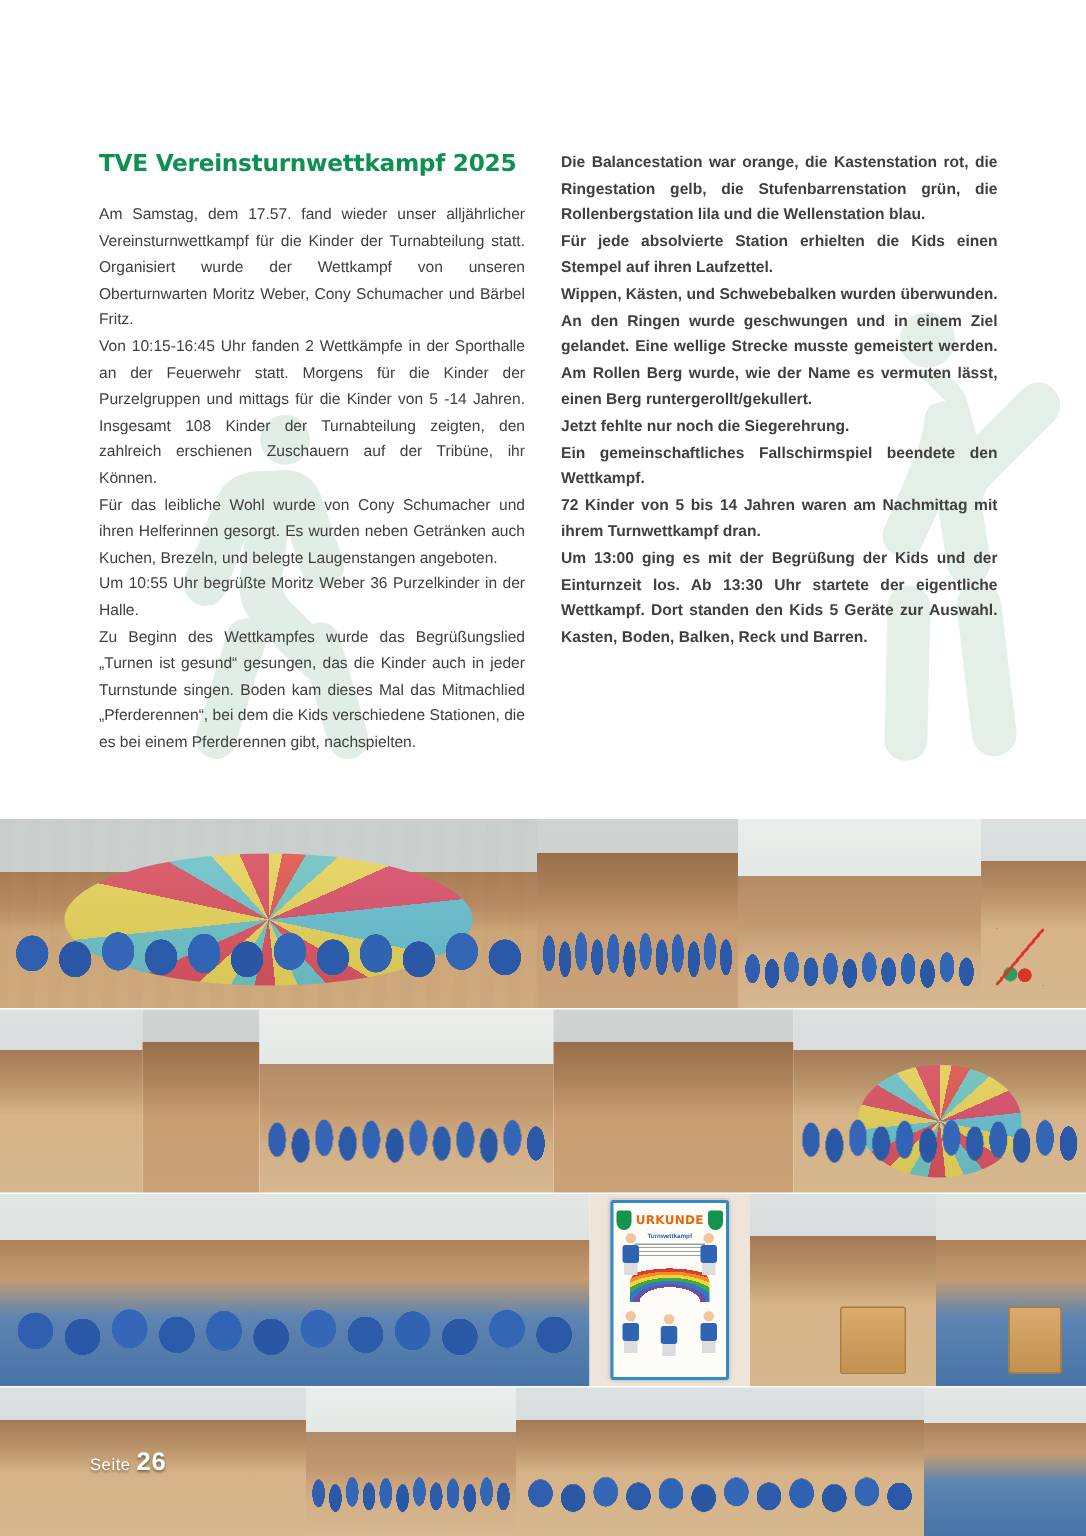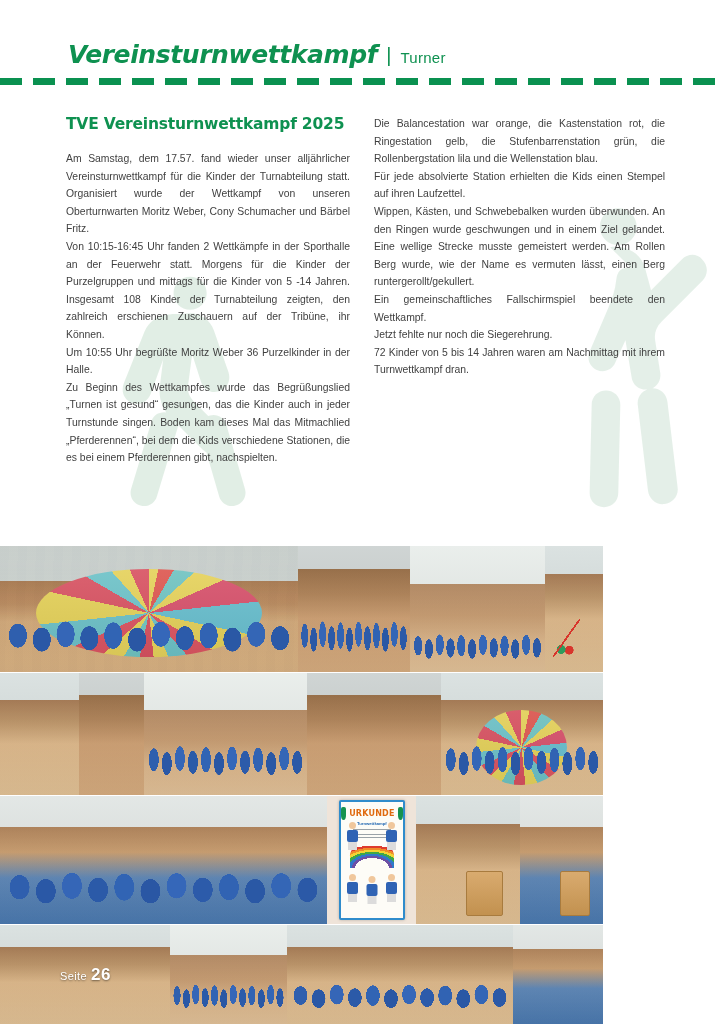--- a/index.html
+++ b/index.html
@@ -26,42 +26,42 @@
     position: absolute; left: 0; top: 78px; width: 724px; height: 7px;
     background-image: repeating-linear-gradient(to right, #0a9150 0 22px, rgba(255,255,255,0) 22px 33px);
   }
 
   
   .watermark { position: absolute; pointer-events: none; opacity: 0.30; }
   .wm-left { left: 82px; top: 258px; width: 210px; height: 290px; }
   .wm-right { left: 520px; top: 195px; width: 215px; height: 350px; }
 
   
-  .article { position: absolute; left: 0; top: 115px; width: 704px; height: 436px; }
+  .article { position: absolute; left: 0; top: 100px; width: 704px; height: 436px; }
   .col { position: absolute; top: 0; }
   .col-left { left: 66px; width: 284px; }
-  .col-right { left: 374px; width: 291px; }
+  .col-right { left: 374px; width: 291px; font-weight: bold; }
 
   .art-title {
     font-size: 15.5px; font-weight: bold; color: #0e9150;
     font-family: "DejaVu Sans", sans-serif;
     letter-spacing: -0.2px; margin-bottom: 17px;
   }
   .para {
     font-size: 10.4px; line-height: 17.6px; color: #3f3f3f;
     text-align: justify; text-justify: inter-word;
     font-family: "Liberation Sans", sans-serif;
     hyphens: manual;
   }
   .col-right .para { margin-top: 0; }
   .para + .para { margin-top: 0px; }
 
   
   .collage { position: absolute; left: 0; top: 546px; width: 724px; height: 478px; }
-  .prow { position: absolute; left: 0; width: 603px; display: flex; }
+  .prow { position: absolute; left: 0; width: 724px; display: flex; }
   .ph { position: relative; overflow: hidden; background: #b9a徐; }
   .ph { background-size: cover; background-position: center; }
 
   .row1 { top: 0; height: 126px; }
   .row2 { top: 127px; height: 122px; }
   .row3 { top: 250px; height: 128px; }
   .row4 { top: 379px; height: 99px; }
 
   
   .gymfloor {
@@ -176,28 +176,20 @@
     text-shadow: 0 1px 2px rgba(0,0,0,0.45);
     display: flex; align-items: baseline; gap: 4px; z-index: 5;
   }
   .page-num .num { font-size: 17px; font-weight: bold; }
 </style>
 </head>
 <body>
 
 <div class="page">
 
-  <div class="header">
-    <div class="header-inner">
-      <span class="hdr-title">Vereinsturnwettkampf</span>
-      <span class="hdr-pipe">|</span>
-      <span class="hdr-sub">Turner</span>
-    </div>
-    <div class="dashed-rule"></div>
-  </div>
 
   <div class="watermark wm-left">
     <svg viewBox="0 0 200 280" width="210" height="290" aria-hidden="true">
       <path d="M103 18c9 0 16 7 16 16s-7 16-16 16-16-7-16-16 7-16 16-16z
                M96 54c14-3 26 4 30 16l14 40c3 9-2 17-10 19-8 2-15-3-17-11l-8-25-4 30
                c-1 7 2 12 7 17l26 26c6 6 6 14 1 19-5 6-14 6-20 0l-30-30c-9-9-13-20-11-33
                l3-24-12 33c-3 8-11 12-18 9-8-3-11-11-8-19l20-50c4-10 13-16 27-17z
                M84 150c6 2 9 8 7 14l-20 66c-2 7-9 11-16 9-7-2-11-9-9-16l20-66c2-6 9-10 18-7z
                M122 152c7-2 14 2 16 9l18 62c2 7-2 14-9 16-7 2-14-2-16-9l-18-62c-2-7 2-14 9-16z" fill="#9fc9ab"></path>
     </svg>
@@ -213,31 +205,33 @@
                M128 188c8-1 15 5 16 13l10 84c1 8-5 15-13 16-8 1-15-5-16-13l-10-84c-1-8 5-15 13-16z" fill="#a8cdb4"></path>
     </svg>
   </div>
 
   <div class="article">
 
     <div class="col col-left">
       <div class="art-title">TVE Vereinsturnwettkampf 2025</div>
       <p class="para">Am Samstag, dem 17.57. fand wieder unser alljährlicher Vereinsturnwettkampf für die Kinder der Turnabteilung statt. Organisiert wurde der Wettkampf von unseren Oberturnwarten Moritz Weber, Cony Schumacher und Bärbel Fritz.</p>
       <p class="para">Von 10:15-16:45 Uhr fanden 2 Wettkämpfe in der Sporthalle an der Feuerwehr statt. Morgens für die Kinder der Purzelgruppen und mittags für die Kinder von 5 -14 Jahren. Insgesamt 108 Kinder der Turnabteilung zeigten, den zahlreich erschienen Zuschauern auf der Tribüne, ihr Können.</p>
+      <p class="para">Für das leibliche Wohl wurde von Cony Schumacher und ihren Helferinnen gesorgt. Es wurden neben Getränken auch Kuchen, Brezeln, und belegte Laugenstangen angeboten.</p>
       <p class="para">Um 10:55 Uhr begrüßte Moritz Weber 36 Purzelkinder in der Halle.</p>
       <p class="para">Zu Beginn des Wettkampfes wurde das Begrüßungslied „Turnen ist gesund“ gesungen, das die Kinder auch in jeder Turnstunde singen. Boden kam dieses Mal das Mitmachlied „Pferderennen“, bei dem die Kids verschiedene Stationen, die es bei einem Pferderennen gibt, nachspielten.</p>
     </div>
 
     <div class="col col-right">
       <p class="para">Die Balancestation war orange, die Kastenstation rot, die Ringestation gelb, die Stufenbarrenstation grün, die Rollenbergstation lila und die Wellenstation blau.</p>
       <p class="para">Für jede absolvierte Station erhielten die Kids einen Stempel auf ihren Laufzettel.</p>
       <p class="para">Wippen, Kästen, und Schwebebalken wurden überwunden. An den Ringen wurde geschwungen und in einem Ziel gelandet. Eine wellige Strecke musste gemeistert werden. Am Rollen Berg wurde, wie der Name es vermuten lässt, einen Berg runtergerollt/gekullert.</p>
+      <p class="para">Jetzt fehlte nur noch die Siegerehrung.</p>
       <p class="para">Ein gemeinschaftliches Fallschirmspiel beendete den Wettkampf.</p>
-      <p class="para">Jetzt fehlte nur noch die Siegerehrung.</p>
       <p class="para">72 Kinder von 5 bis 14 Jahren waren am Nachmittag mit ihrem Turnwettkampf dran.</p>
+      <p class="para">Um 13:00 ging es mit der Begrüßung der Kids und der Einturnzeit los. Ab 13:30 Uhr startete der eigentliche Wettkampf. Dort standen den Kids 5 Geräte zur Auswahl. Kasten, Boden, Balken, Reck und Barren.</p>
     </div>
   </div>
 
   <div class="collage">
 
     <div class="prow row1">
       <div class="ph gymfloor crowd chute" style="width:358px">
           <div class="ph-shade"></div>
         </div>
       <div class="ph gymdark crowd" style="width:134px">

